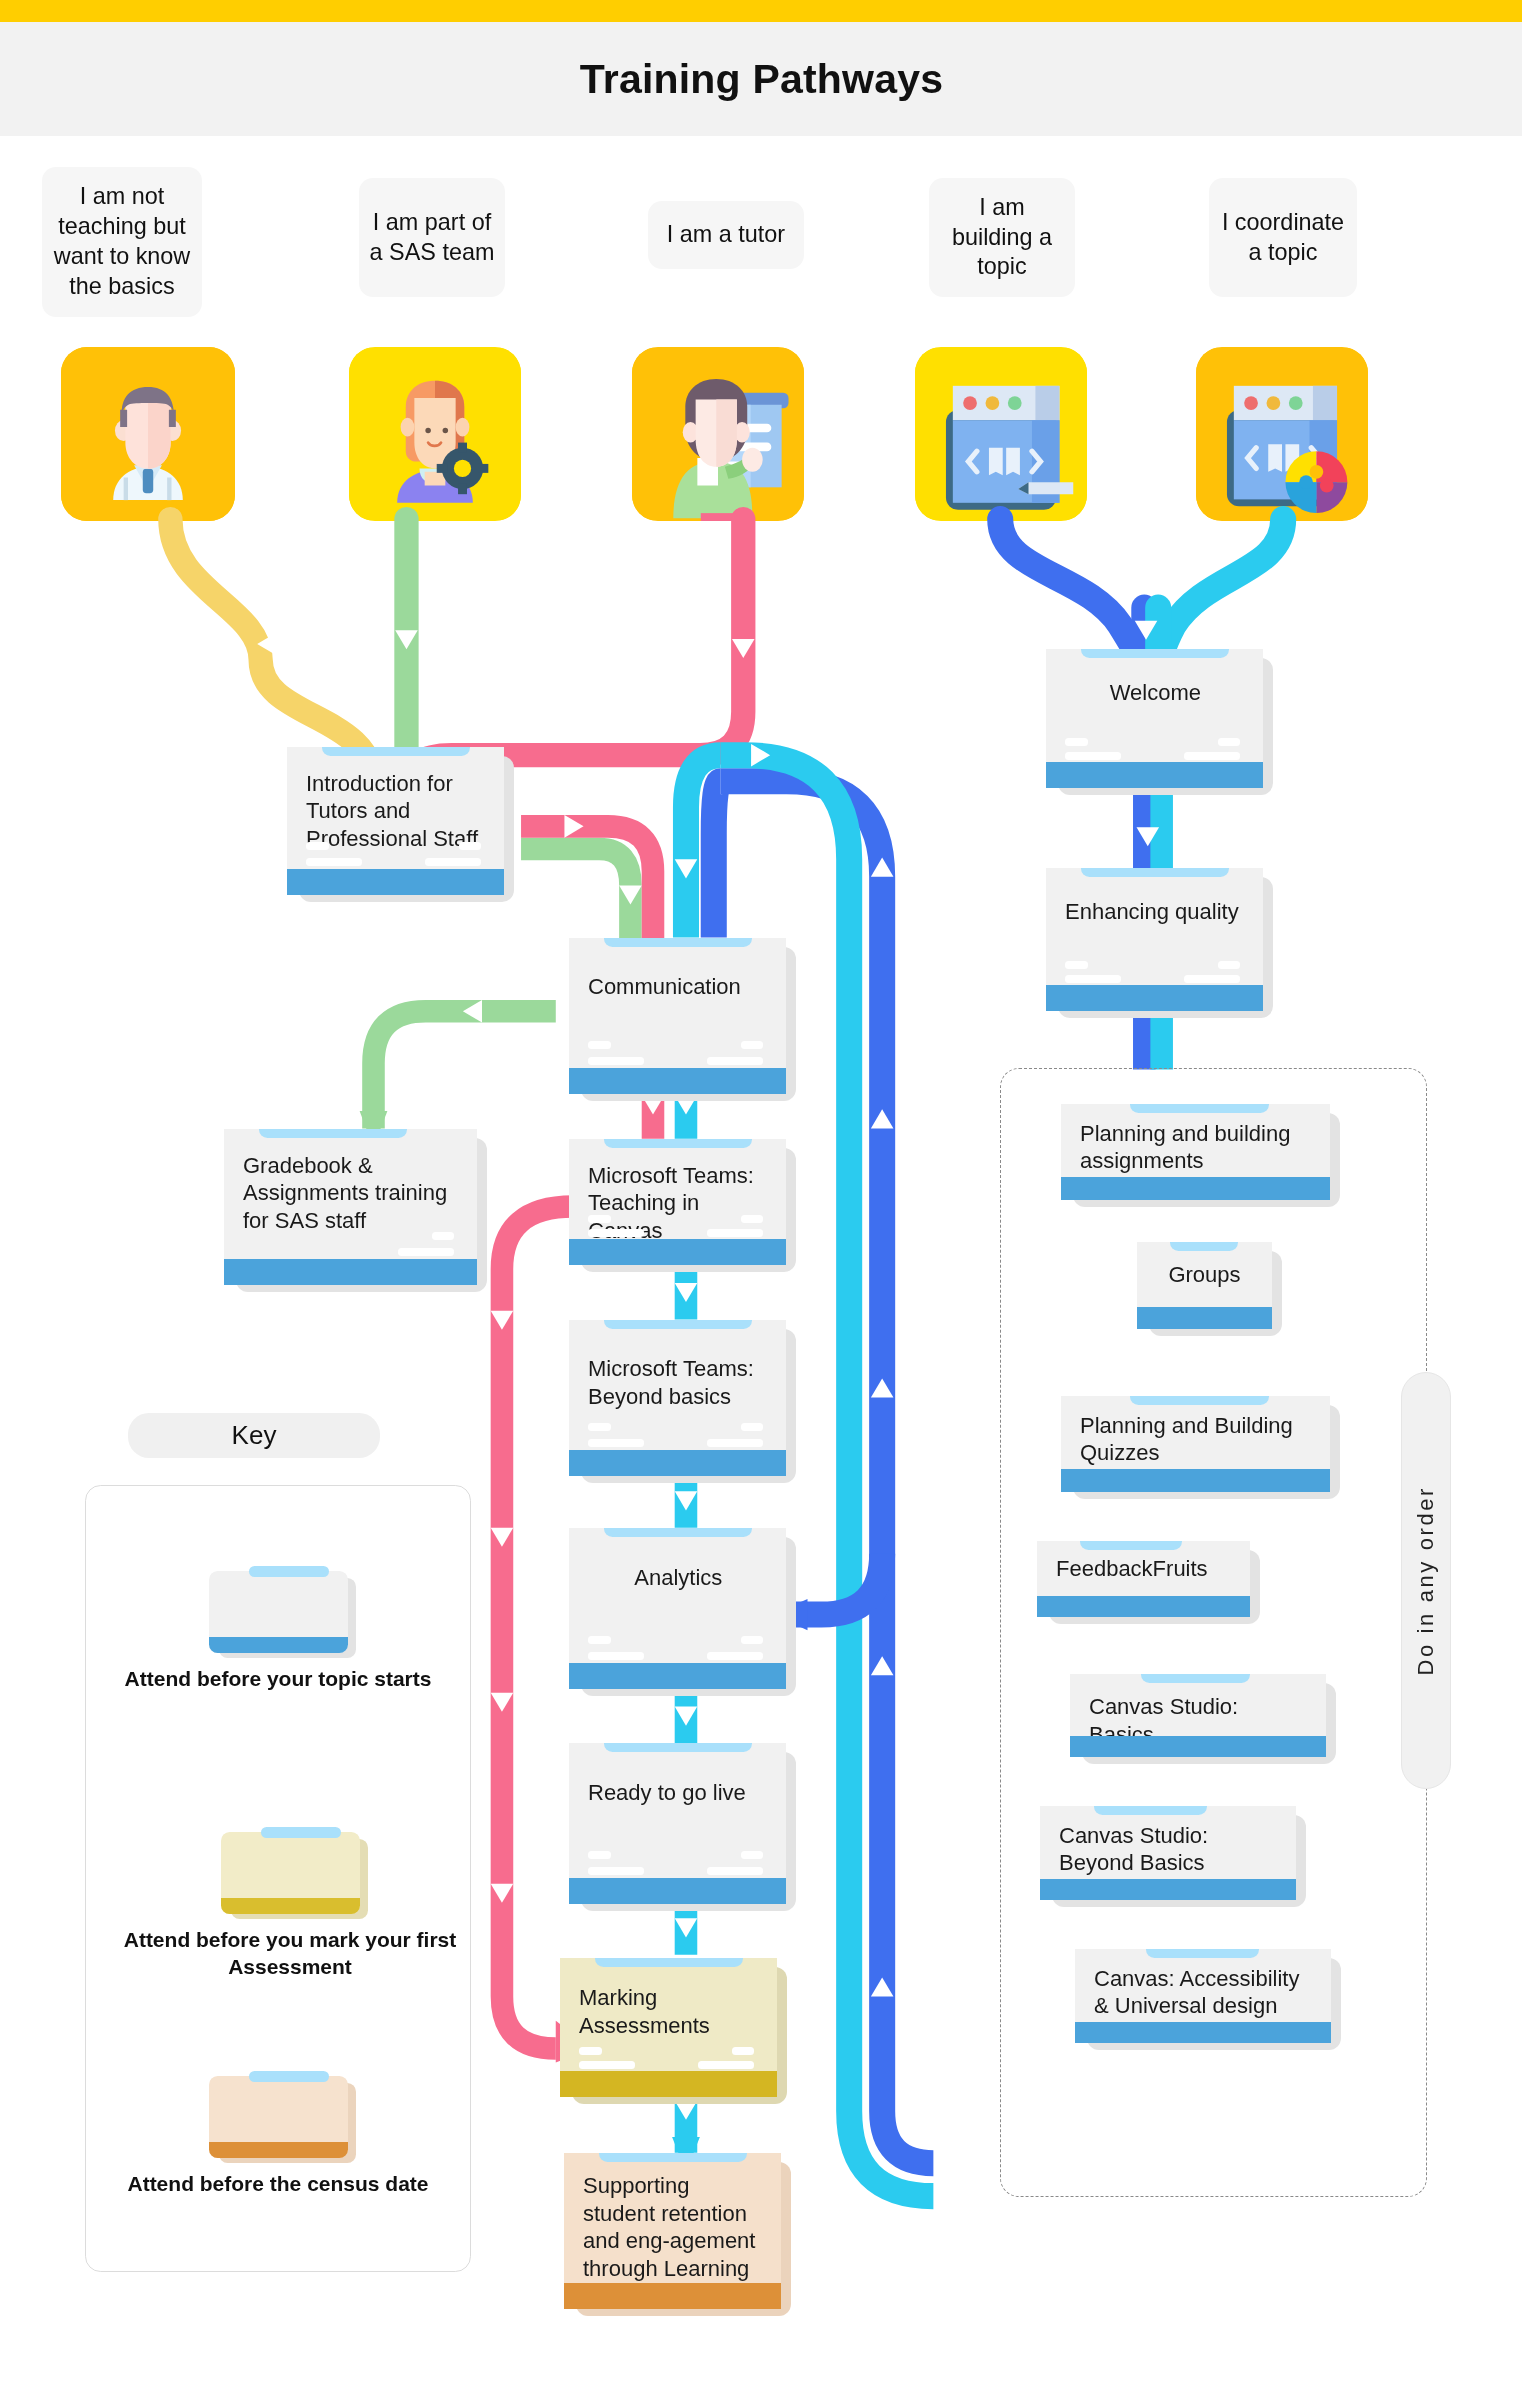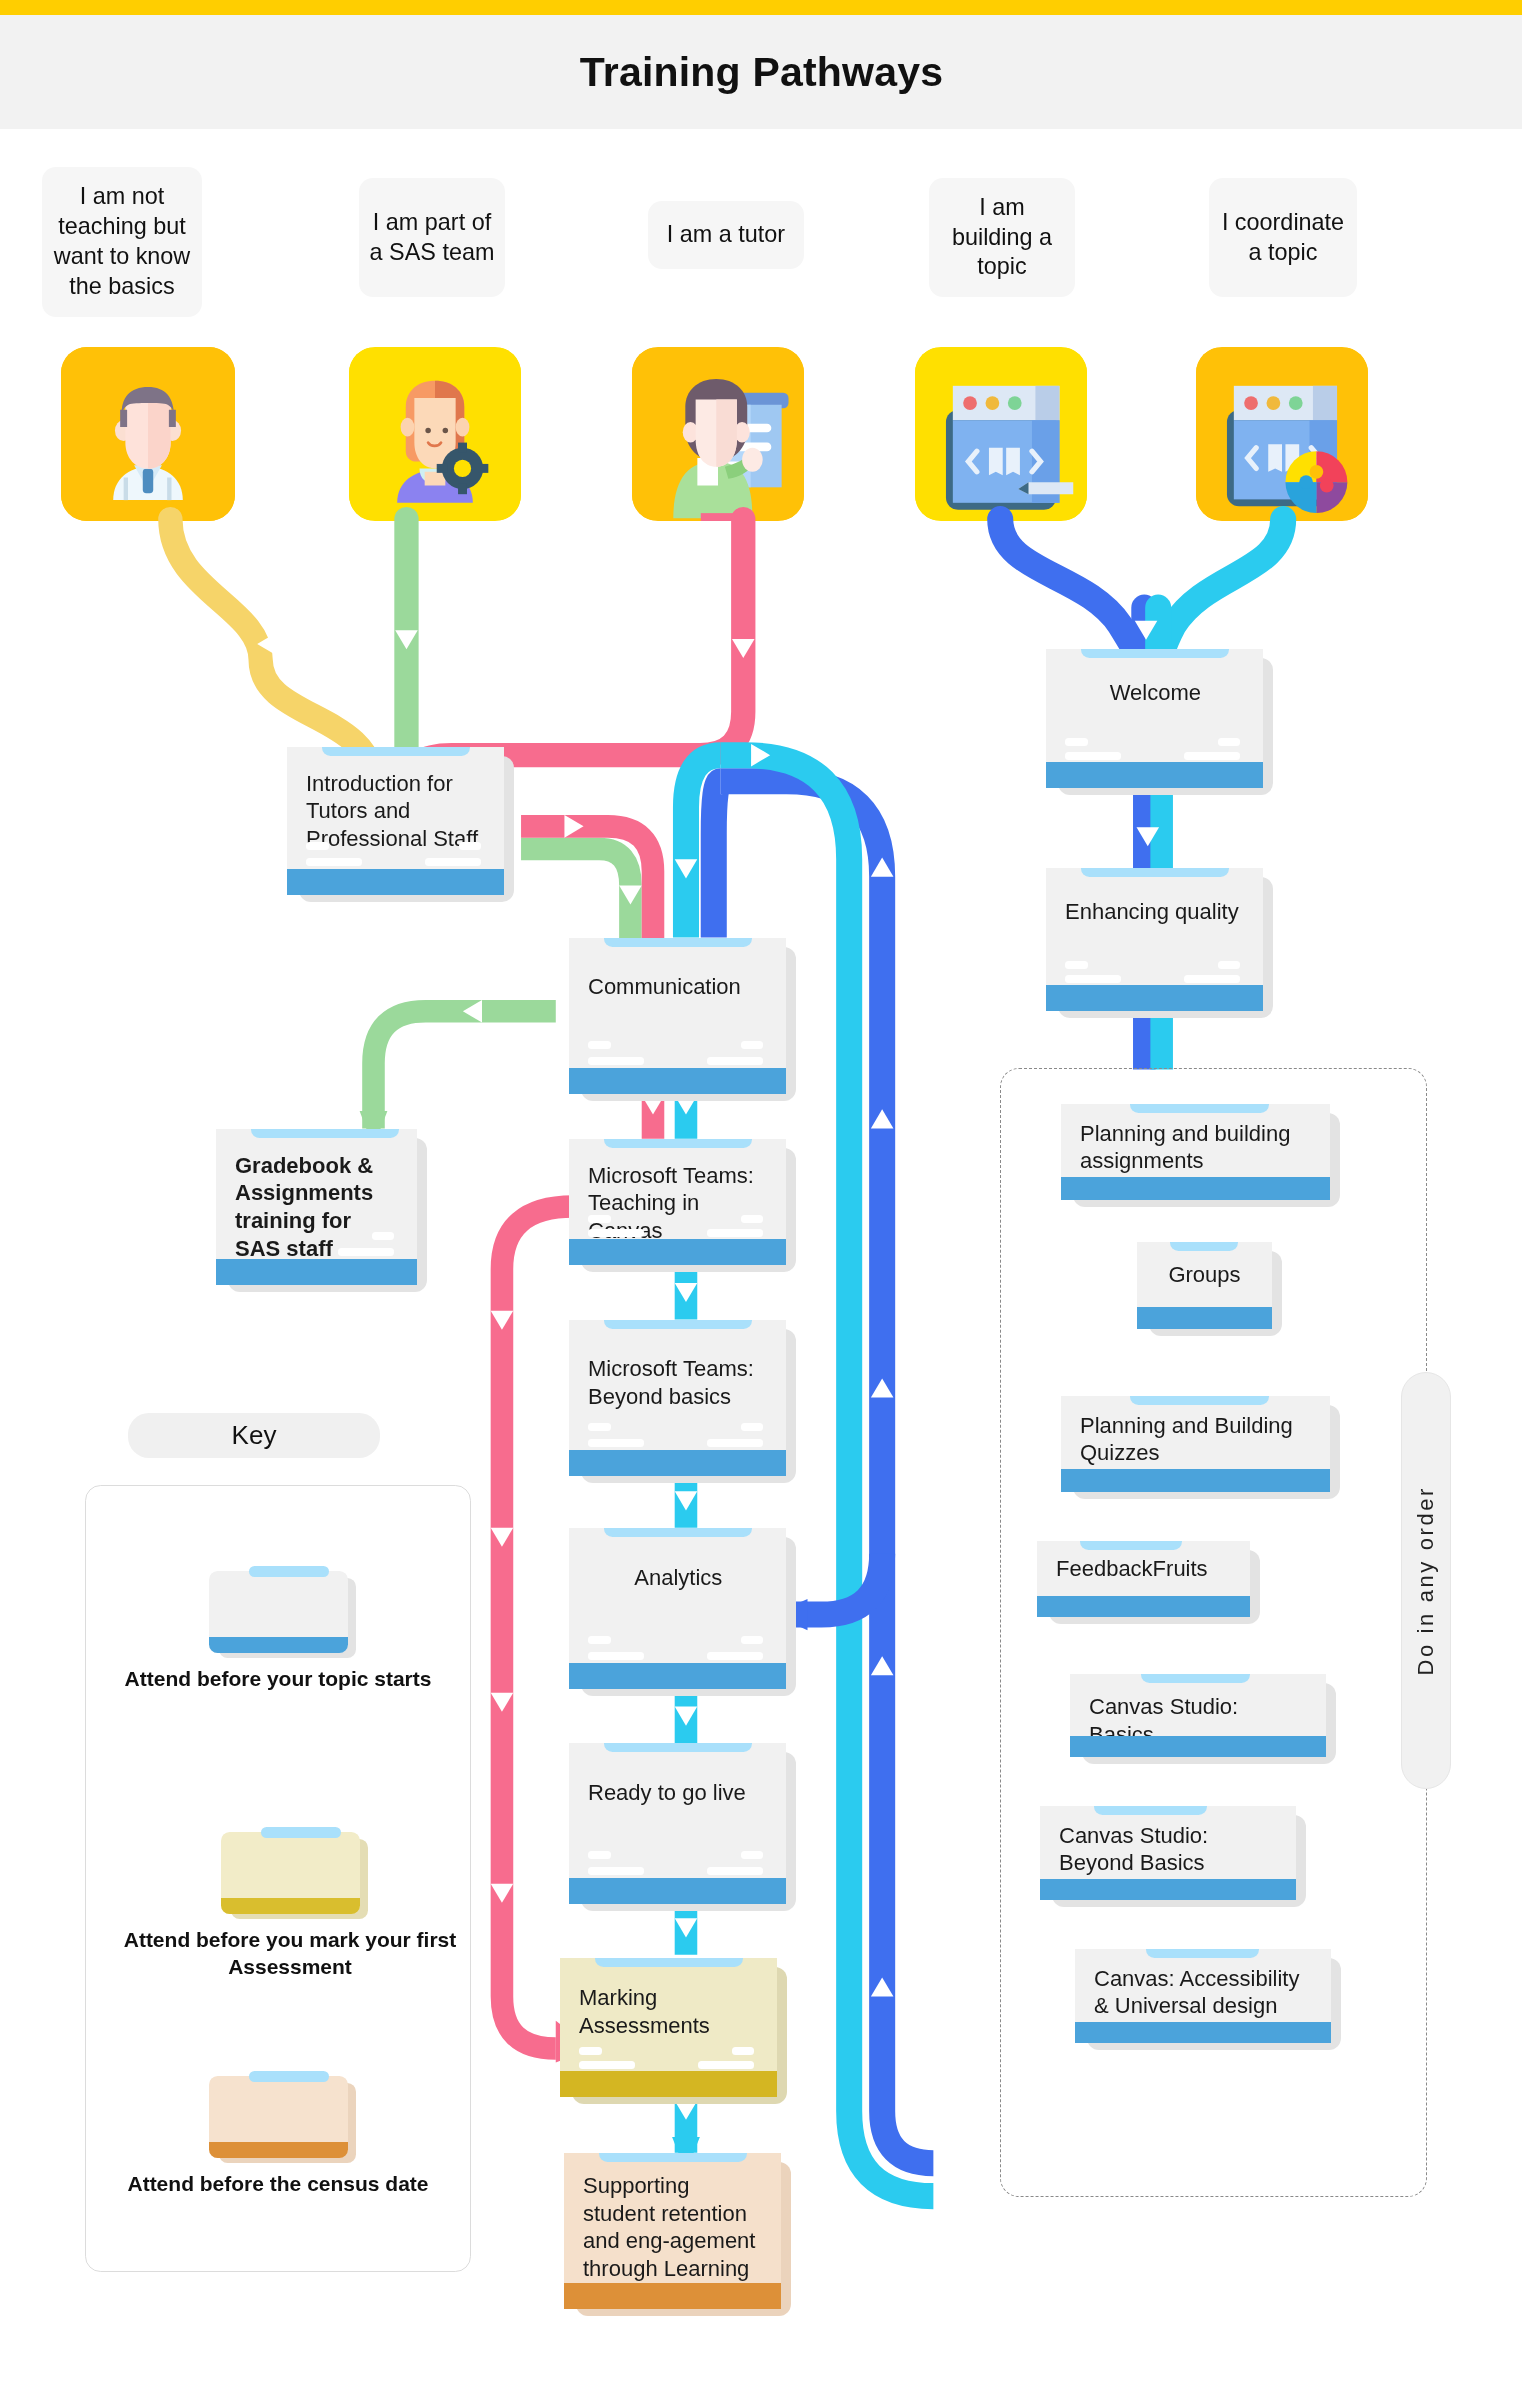--- a/index.html
+++ b/index.html
@@ -1,21 +1,21 @@
 <!DOCTYPE html>
 <html style="font-size:14px"><head>
 <meta charset="utf-8">
 <style>
   html,body{margin:0;padding:0;background:#fff;}
   body{font-family:"Liberation Sans",sans-serif;}
   #stage{position:relative;width:1523px;height:2401px;background:#ffffff;overflow:hidden;}
 
   
   .yellowbar{position:absolute;left:0;top:0;width:1523px;height:22px;background:#FFCE00;}
-  .titlebar{position:absolute;left:0;top:15px;width:1523px;height:114px;background:#f2f2f2;
+  .titlebar{position:absolute;left:0;top:22px;width:1523px;height:114px;background:#f2f2f2;
             display:flex;align-items:center;justify-content:center;}
   .titlebar h1{margin:0;font-size:41px;font-weight:bold;color:#111;letter-spacing:0.2px;}
 
   
   .chip{position:absolute;background:#f6f6f6;border-radius:14px;display:flex;align-items:center;
         justify-content:center;text-align:center;color:#111;font-size:23.4px;line-height:1.28;
         padding:5.2px 10.4px;box-sizing:border-box;}
 
   
   .tile{position:absolute;border-radius:26px;overflow:hidden;}
@@ -322,21 +322,21 @@
       <div class="tab" style="left:35px;width:148px;"></div>
       <div class="label" style="top:35px;">Communication</div>
       <div class="ph" style="left:19px;bottom:45px;width:22.6px;"></div>
       <div class="ph" style="left:19px;bottom:29.5px;width:56px;"></div>
       <div class="ph" style="right:22.6px;bottom:45px;width:22.6px;"></div>
       <div class="ph" style="right:22.6px;bottom:29.5px;width:56px;"></div>
       <div class="foot"></div>
     </div>
   </div>
 
-  <div class="card" style="left:216px;top:1129px;width:201px;height:156px;font-weight:bold;">
+  <div class="card" style="left:224px;top:1129px;width:253px;height:156px;">
     <div class="shadow"></div>
     <div class="body">
       <div class="tab" style="left:35px;width:148px;"></div>
       <div class="label">Gradebook &amp; Assignments training for SAS staff</div>
       <div class="ph" style="right:22.6px;bottom:45px;width:22.6px;"></div>
       <div class="ph" style="right:22.6px;bottom:29.5px;width:56px;"></div>
       <div class="foot"></div>
     </div>
   </div>
 

